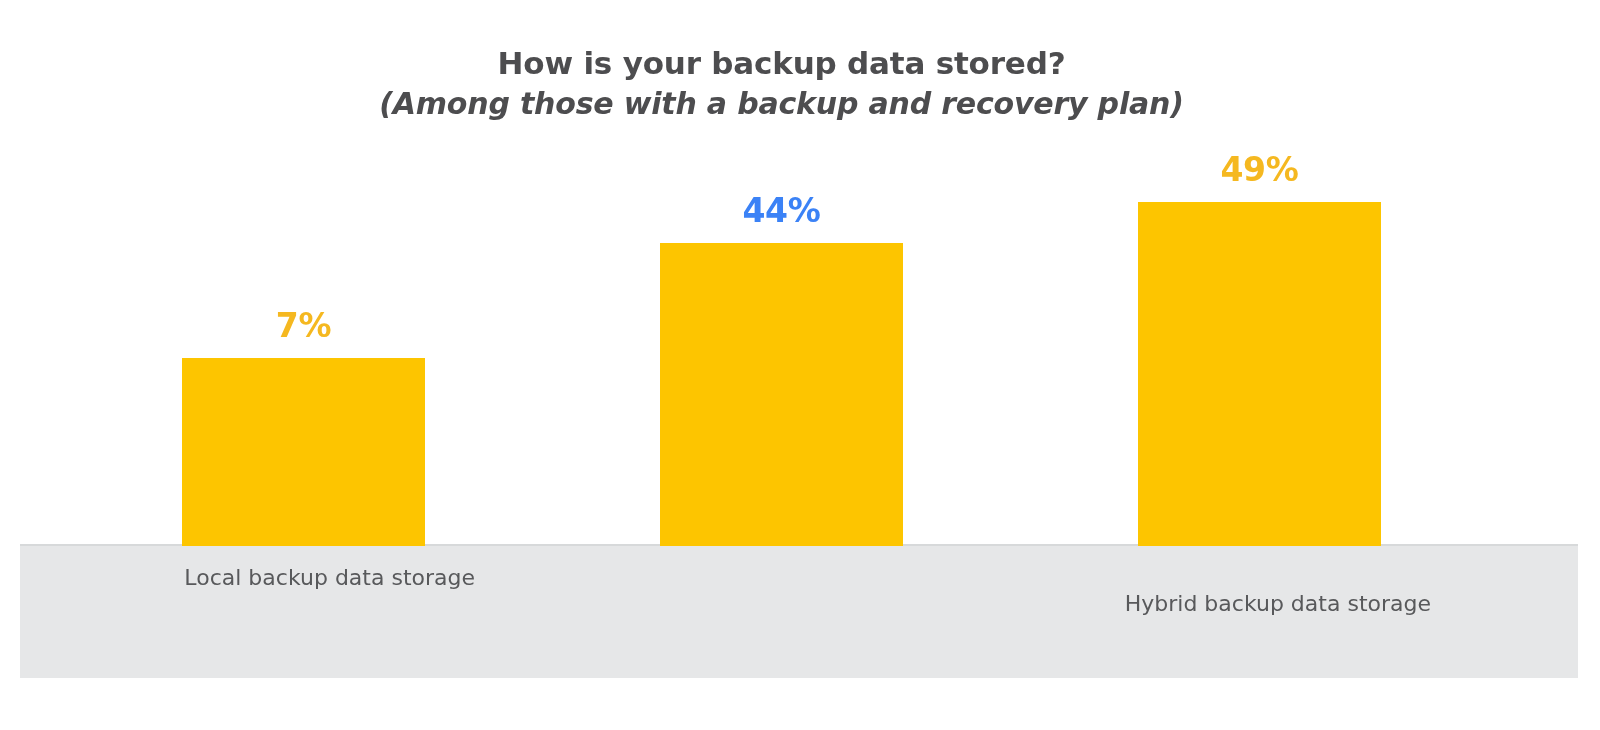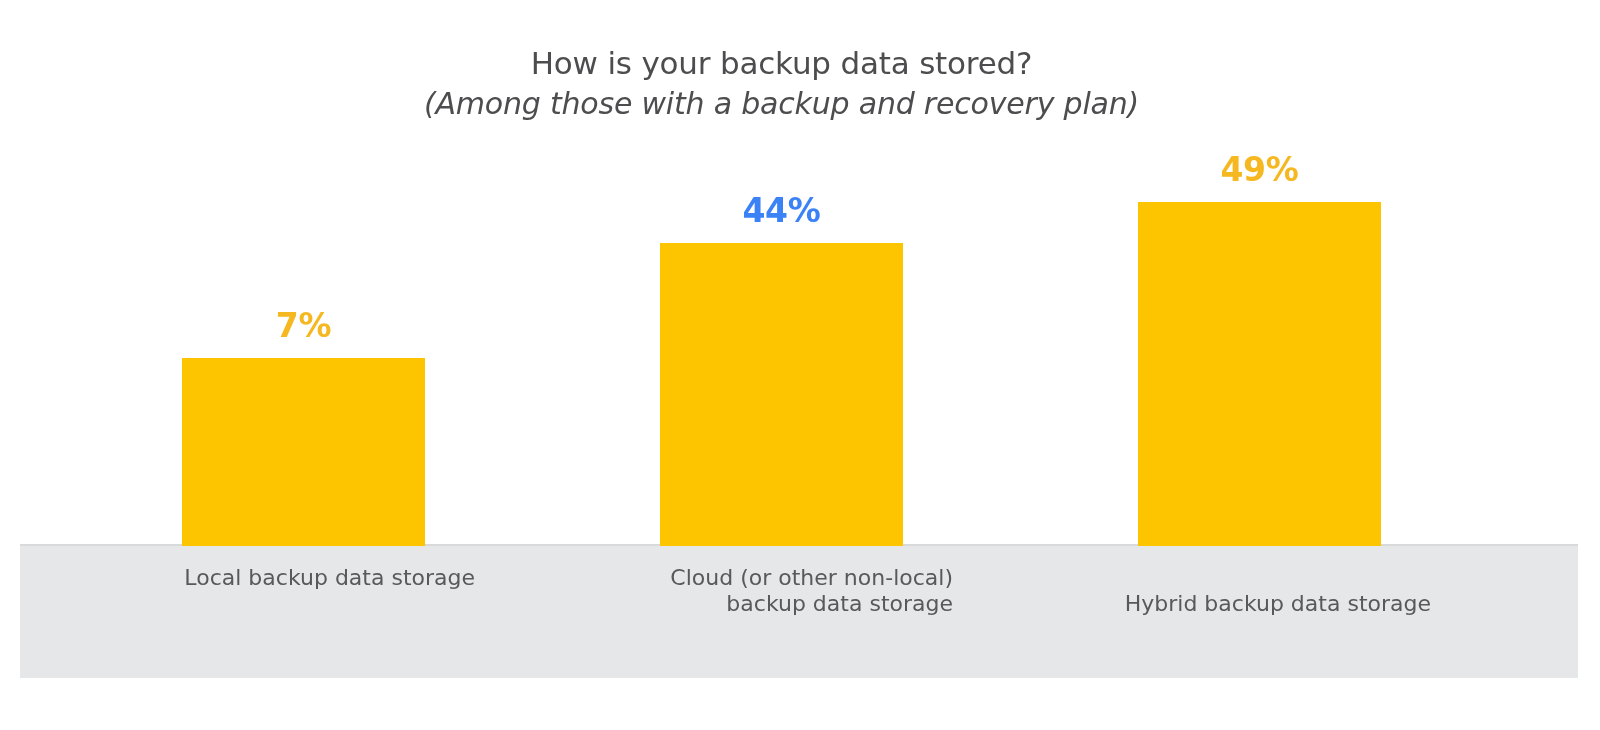--- a/index.html
+++ b/index.html
@@ -22,30 +22,30 @@
   
   .title-block {
     position: absolute;
     left: 0;
     top: 46px;
     width: 1563px;
     text-align: center;
   }
   .chart-title {
     font-size: 31px;
-    font-weight: normal;
+    font-weight: bold;
     color: #4d4d4f;
     letter-spacing: -0.2px;
     line-height: 1.16;
     white-space: nowrap;
   }
   .chart-subtitle {
     font-size: 30px;
     font-style: italic;
-    font-weight: normal;
+    font-weight: bold;
     color: #4d4d4f;
     letter-spacing: -0.2px;
     line-height: 1.18;
     margin-top: 4px;
     white-space: nowrap;
   }
 
   
   .plot-area {
     position: absolute;
@@ -134,24 +134,20 @@
       <div class="bar-value" style="top: 306px; color: rgb(245, 184, 32);">7%</div>
       <div class="bar" style="height: 188px; background: rgb(253, 197, 0);"></div>
       <div class="bar-label" style="color: rgb(88, 89, 91);">
         <div>Local backup data storage</div>
       </div>
     </div>
 
     <div class="bar-group" id="bar-group-1">
       <div class="bar-value" style="top: 191px; color: #3b82f6;">44%</div>
       <div class="bar" style="height: 303px; background: rgb(253, 197, 0);"></div>
-      <div class="bar-label" style="color: rgb(88, 89, 91);">
-        <div>Cloud (or other non-local)</div>
-        <div>backup data storage</div>
-      </div>
     </div>
 
     <div class="bar-group" id="bar-group-2">
       <div class="bar-value" style="top: 150px; color: rgb(245, 184, 32);">49%</div>
       <div class="bar" style="height: 344px; background: rgb(253, 197, 0);"></div>
       <div class="bar-label" style="color: rgb(88, 89, 91); margin-top: 26px;">
         <div>Hybrid backup data storage</div>
       </div>
     </div>
 

